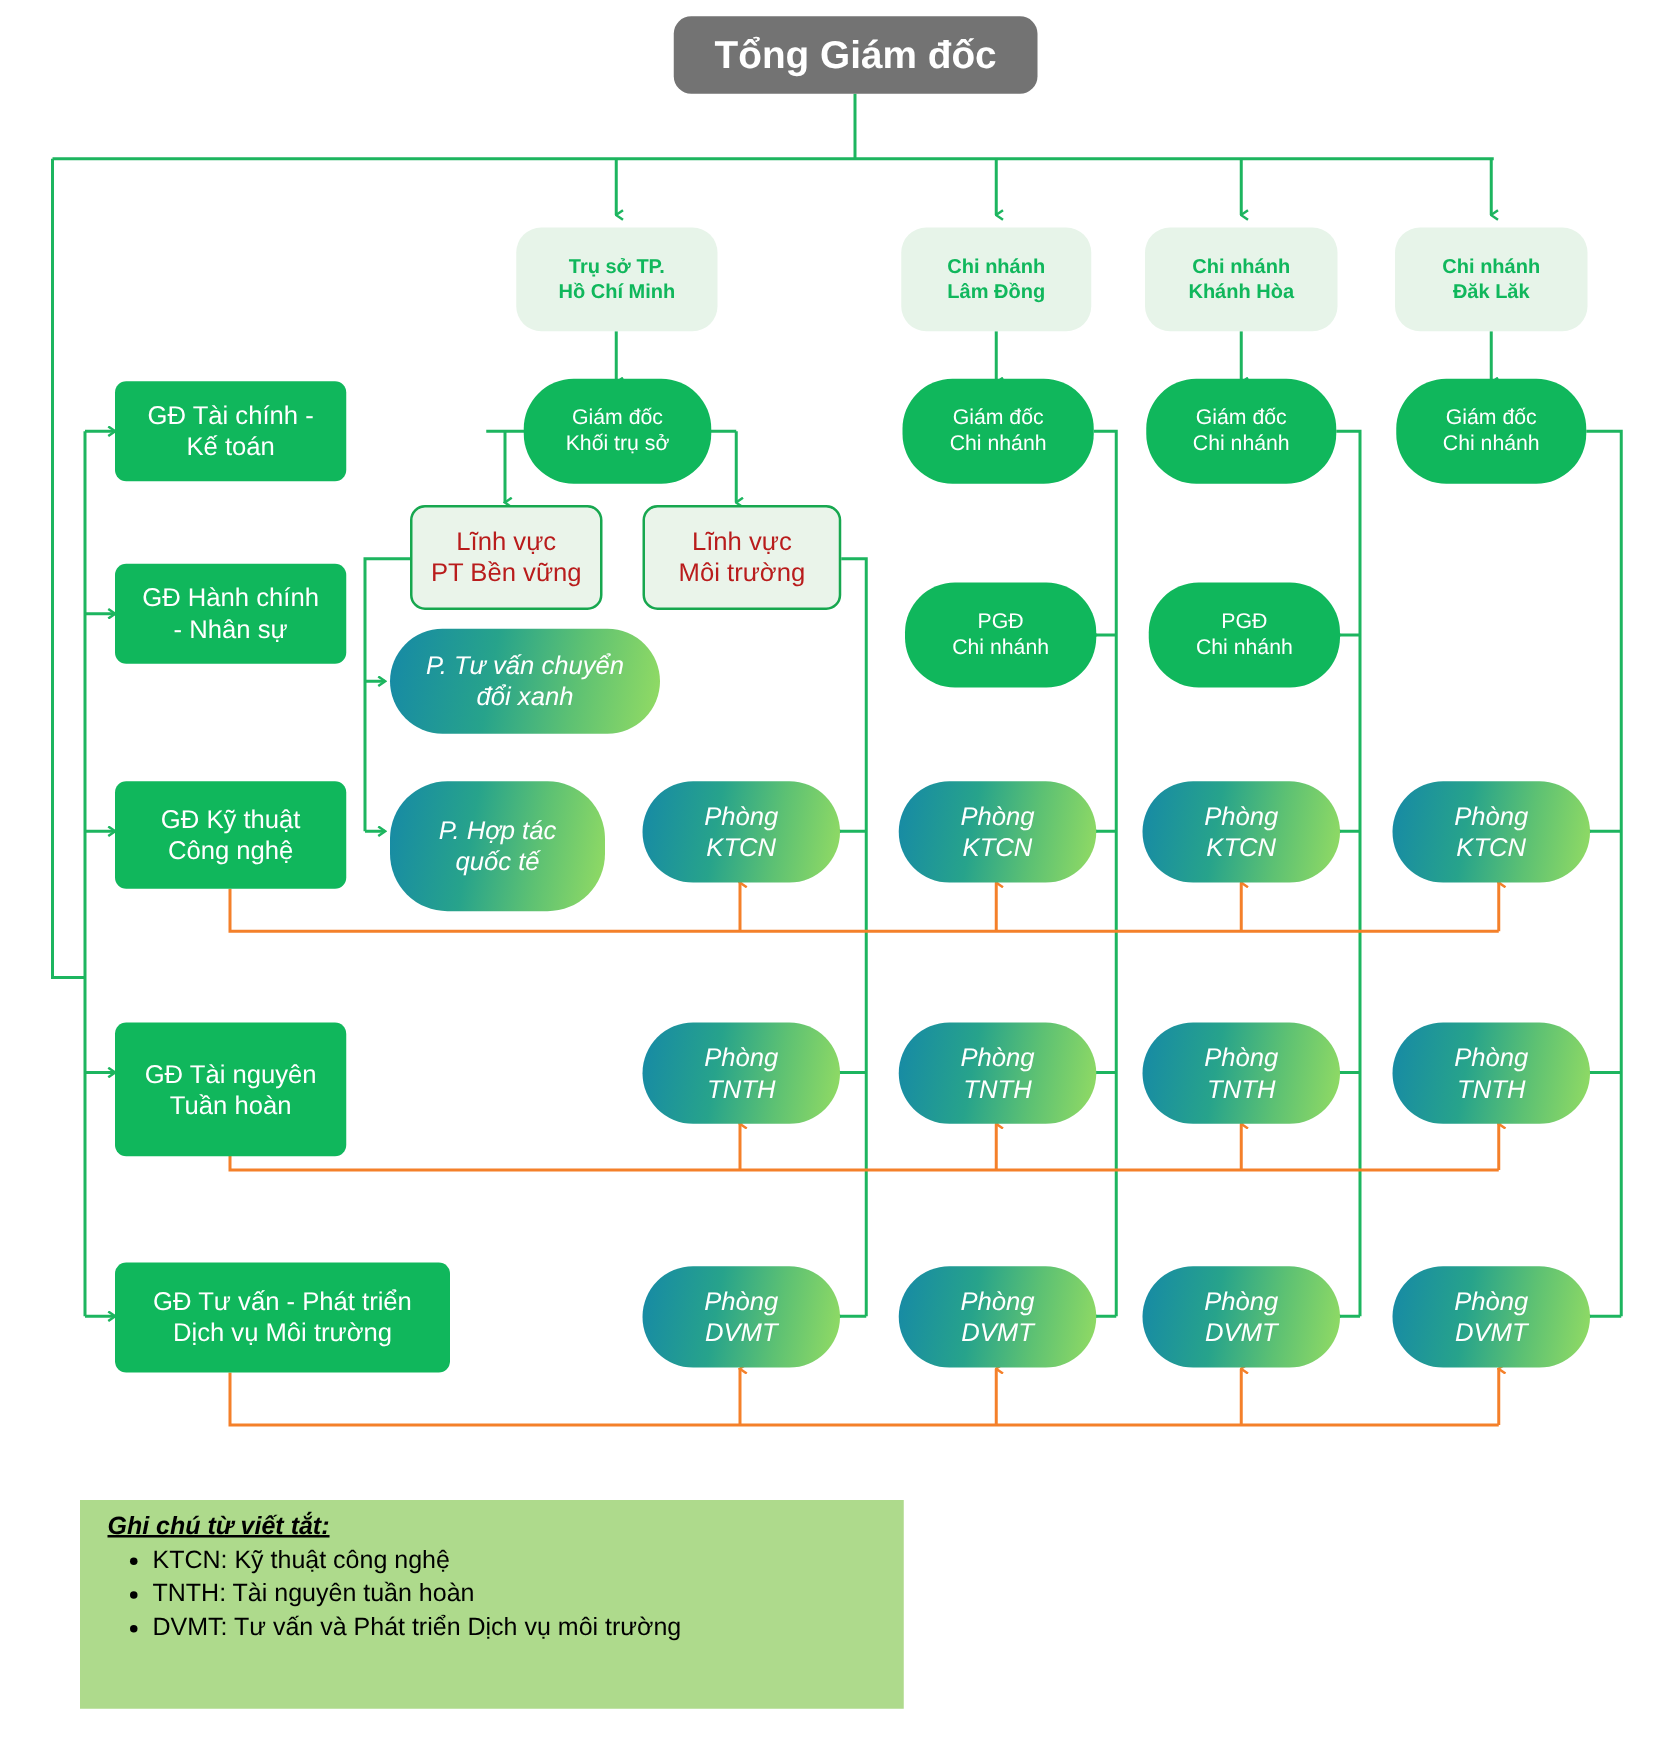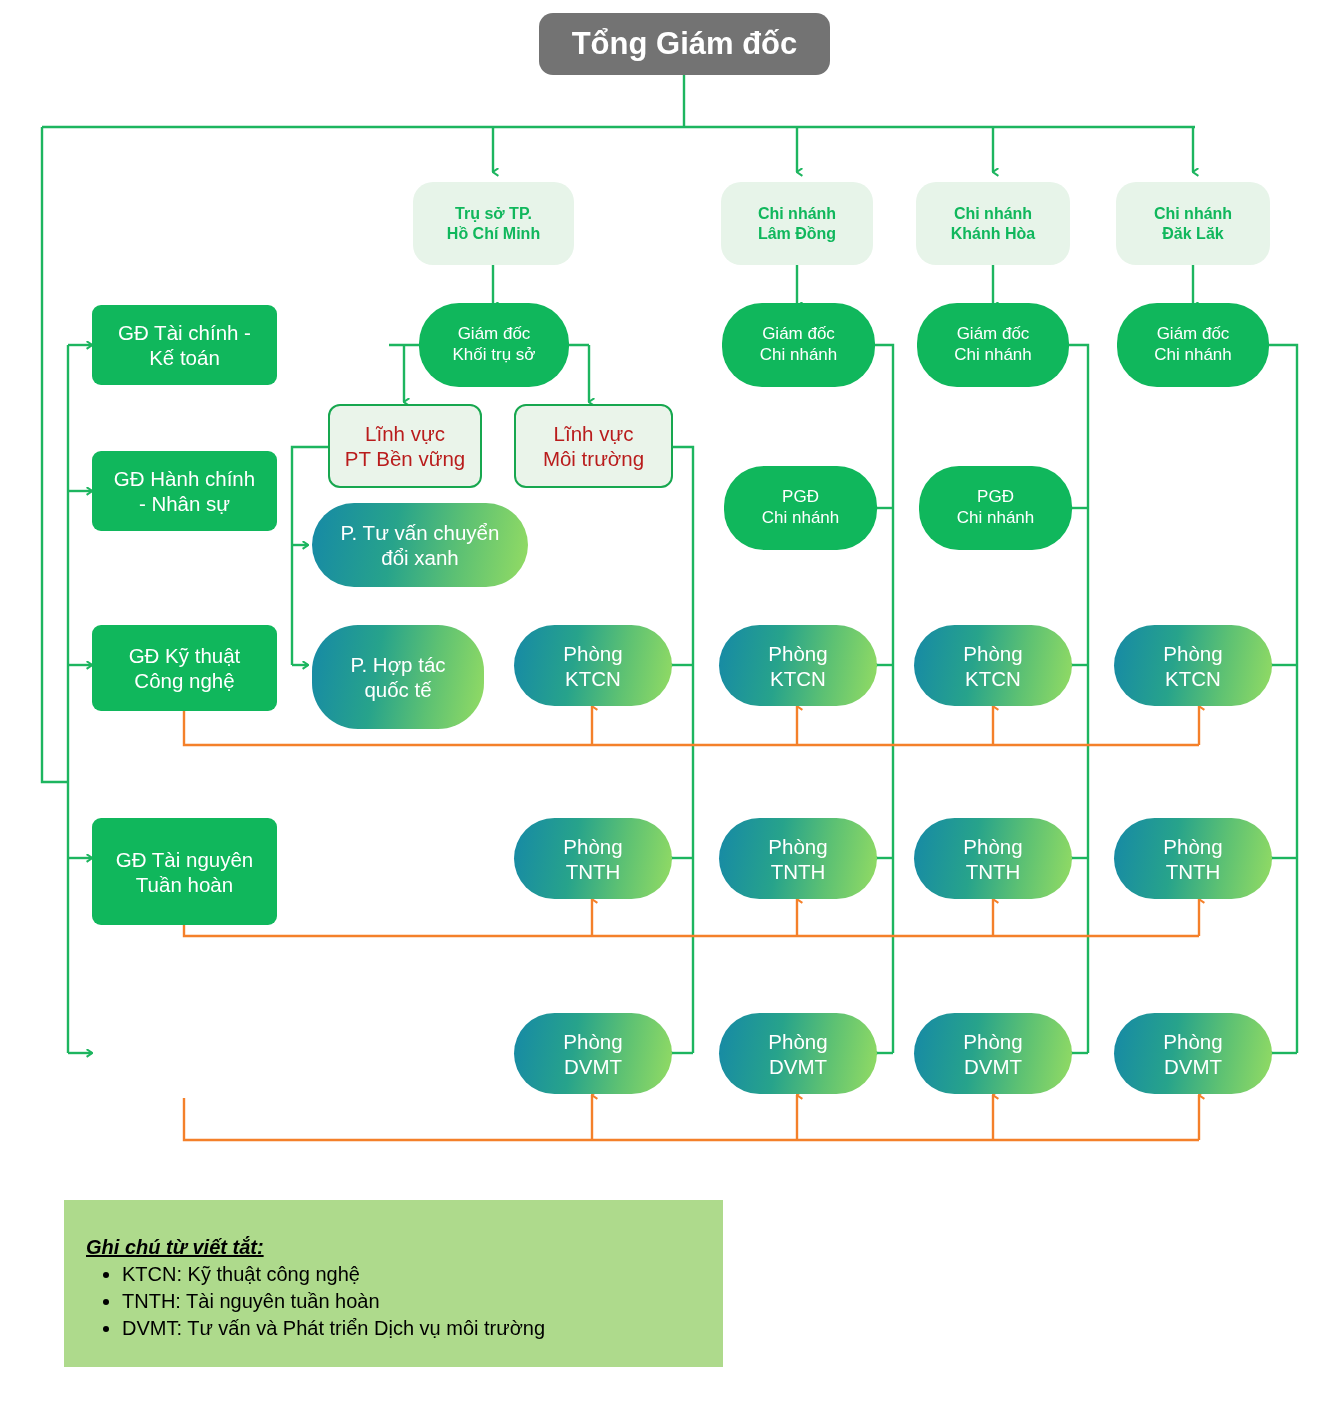--- a/index.html
+++ b/index.html
@@ -17,24 +17,24 @@
 
   
   .n-dir{background:#10B75C;color:#ffffff;font-size:17px;border-radius:40px;}
   .n-gd{background:#10B75C;color:#ffffff;font-size:20.5px;border-radius:9px;}
 
   
   .n-field{background:#EAF4EA;color:#b91c1c;font-size:20.5px;border:2px solid #17A74F;border-radius:12px;}
 
   
   .n-grad{background:linear-gradient(100deg,#1689A6 0%,#27A38B 38%,#5DC173 68%,#94DC63 100%);
-          color:#ffffff;font-size:20.5px;border-radius:46px;}
-
-  
-  .legend{position:absolute;background:#AEDA8C;color:#000000;box-sizing:border-box;padding:36px 28px 18px 22px;}
+          color:#ffffff;font-size:20.5px;border-radius:46px;font-style:italic;}
+
+  
+  .legend{position:absolute;background:#AEDA8C;color:#000000;box-sizing:border-box;padding:10px 28px 18px 22px;}
   .legend h4{margin:0 0 4px 0;font-size:20px;font-weight:bold;font-style:italic;text-decoration:underline;}
   .legend ul{margin:0;padding:0 0 0 36px;}
   .legend li{font-size:20px;margin:4px 0;}
 </style>
 </head>
 <body>
 
 <div id="stage">
 
   <svg id="wires" viewBox="0 0 1325 1405">
@@ -171,20 +171,23 @@
   </div>
   <div class="node n-gd" style="left:92px;top:451px;width:185px;height:80px;">
     <span>GĐ Hành chính<br>- Nhân sự</span>
   </div>
   <div class="node n-gd" style="left:92px;top:625px;width:185px;height:86px;">
     <span>GĐ Kỹ thuật<br>Công nghệ</span>
   </div>
   <div class="node n-gd" style="left:92px;top:818px;width:185px;height:107px;text-align:center;">
     <span>GĐ Tài nguyên<br>Tuần hoàn</span>
   </div>
+  <div class="node n-gd" style="left:92px;top:1010px;width:268px;height:88px;">
+    <span>GĐ Tư vấn - Phát triển<br>Dịch vụ Môi trường</span>
+  </div>
 
   <div class="node n-field" style="left:328px;top:404px;width:154px;height:84px;">
     <span>Lĩnh vực<br>PT Bền vững</span>
   </div>
   <div class="node n-field" style="left:514px;top:404px;width:159px;height:84px;">
     <span>Lĩnh vực<br>Môi trường</span>
   </div>
 
   <div class="node n-grad" style="left:312px;top:503px;width:216px;height:84px;">
     <span>P. Tư vấn chuyển<br>đổi xanh</span>

